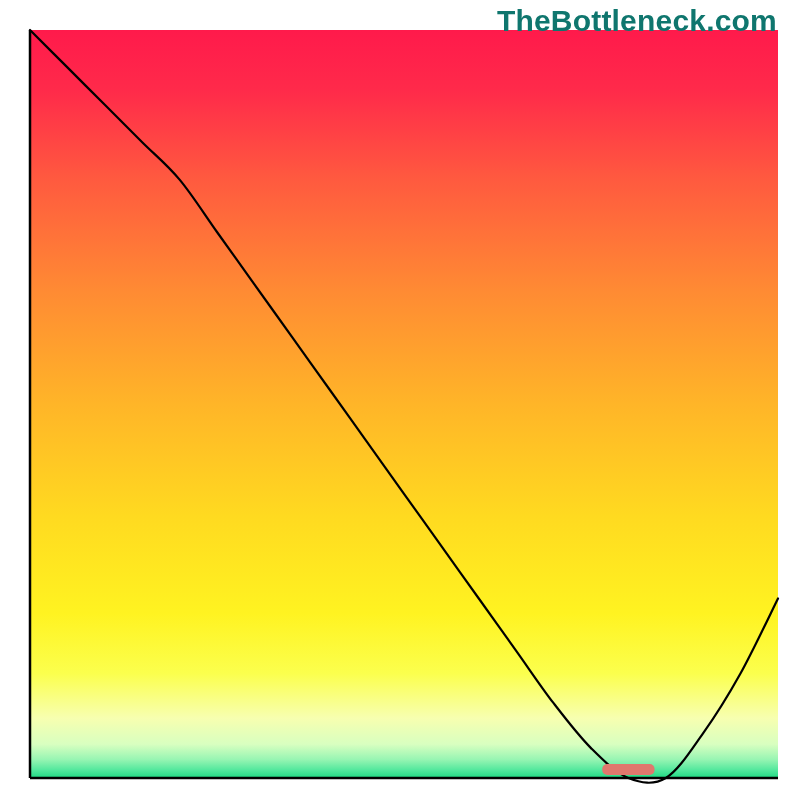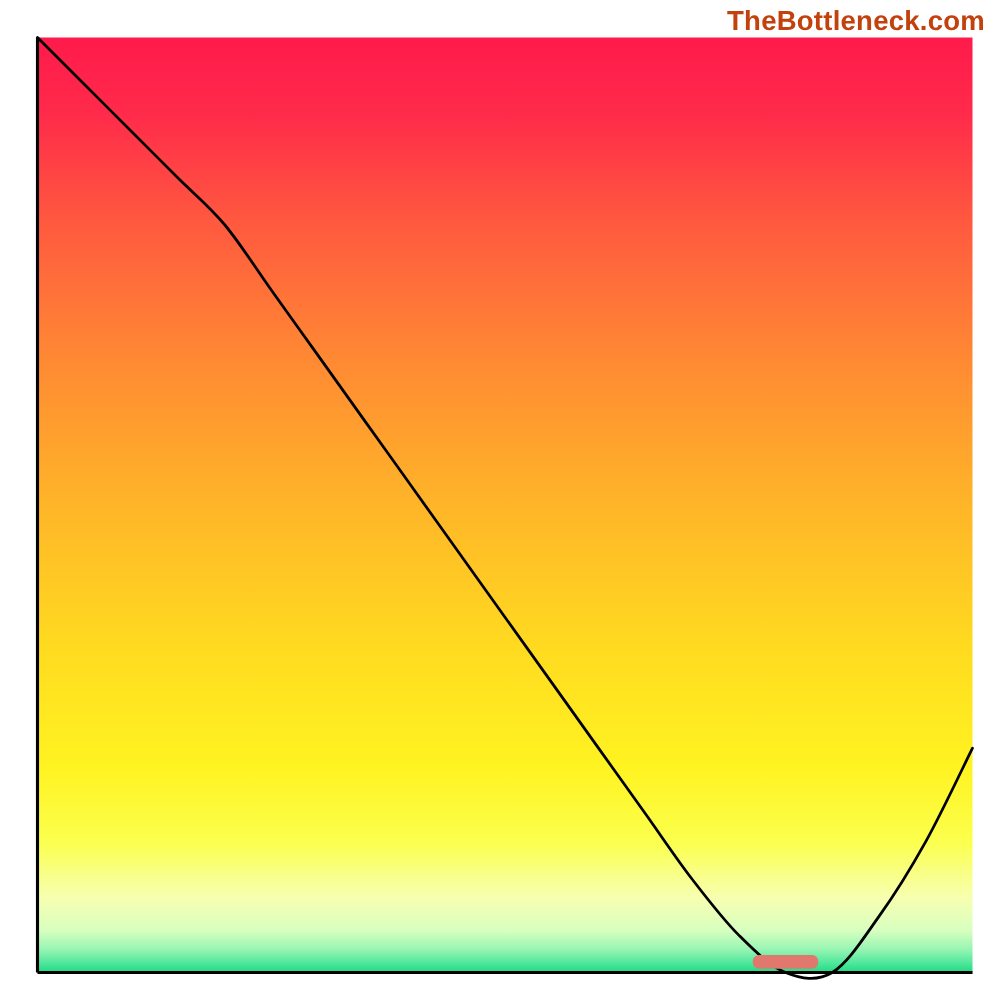--- a/index.html
+++ b/index.html
@@ -12,24 +12,24 @@
     overflow: hidden;
   }
   .wrap {
     position: relative;
     width: 800px;
     height: 800px;
   }
   .watermark {
     position: absolute;
     top: 4px;
-    right: 12px;
-    font-size: 22px;
+    right: 23px;
+    font-size: 30px;
     font-weight: 600;
-    color: #c2410c;
+    color: #0f766e;
     letter-spacing: 0.2px;
     z-index: 10;
   }
   svg {
     display: block;
   }
 </style>
 </head>
 <body>
 

